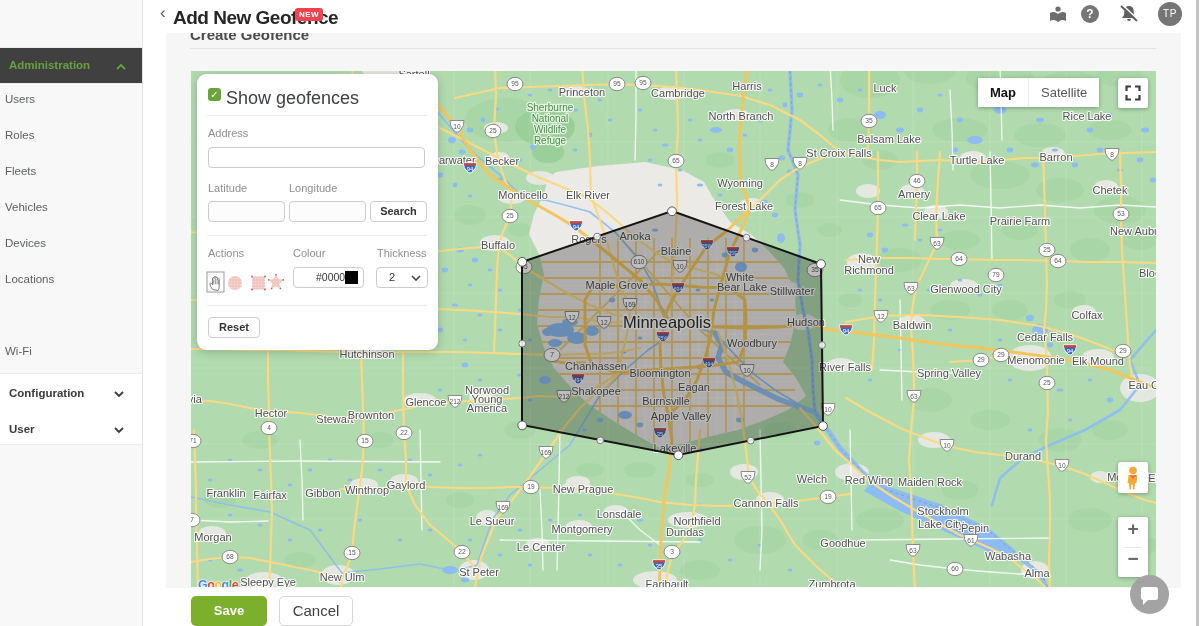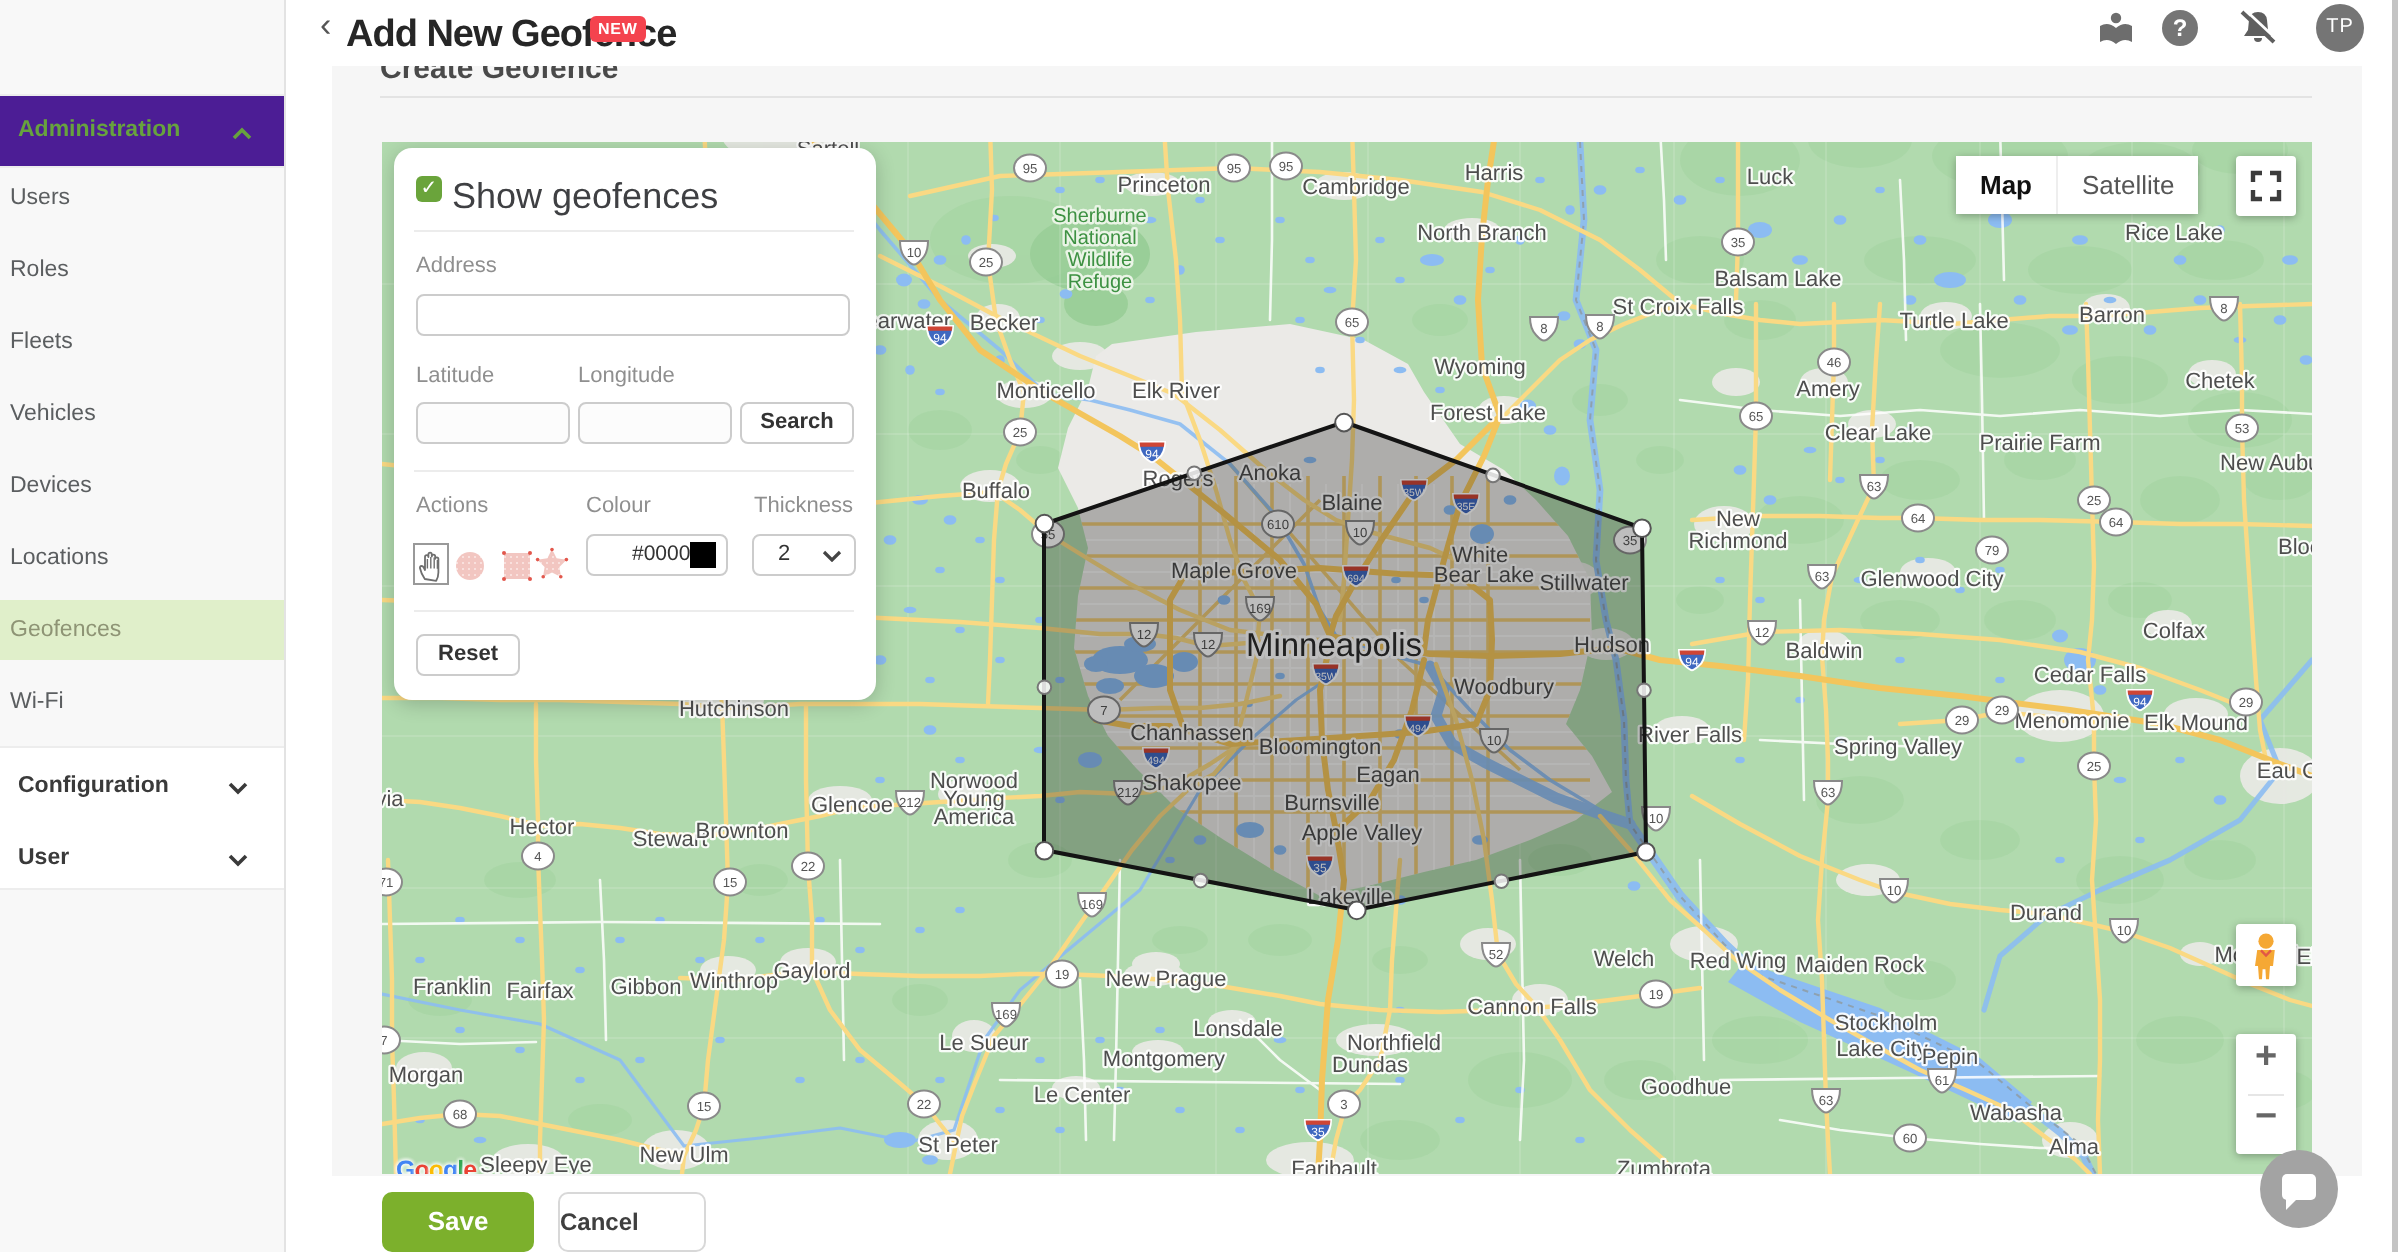--- a/index.html
+++ b/index.html
@@ -1,18 +1,18 @@
 <!DOCTYPE html>
 <html><head><meta charset="utf-8"><title>Add New Geofence</title>
 <style>
 *{margin:0;padding:0;box-sizing:border-box}
 html,body{width:1200px;height:626px;overflow:hidden;background:#fff;font-family:"Liberation Sans",sans-serif}
 .abs{position:absolute}
 #sidebar{position:absolute;left:0;top:0;width:143px;height:626px;background:#f8f8f8;border-right:1px solid #e3e3e3}
-#adminband{position:absolute;left:0;top:47px;width:142px;height:37px;background:#4c1d95;border-top:1px solid #ededed;border-bottom:1px solid #ededed}
+#adminband{position:absolute;left:0;top:47px;width:142px;height:37px;background:#404040;border-top:1px solid #ededed;border-bottom:1px solid #ededed}
 #adminband span{position:absolute;left:9px;top:11px;font-size:11.5px;font-weight:bold;color:#67a23e}
 .sideitem{position:absolute;left:0;width:142px;height:36px;line-height:36px;padding-left:5px;font-size:11.5px;color:#5b5e60}
 #geof{background:#e0efca;color:#8e9475;height:30px !important;line-height:30px !important;margin-top:3px}
 #lowband{position:absolute;left:0;top:373px;width:142px;height:72px;background:#fff;border-top:1px solid #ededed;border-bottom:1px solid #ededed}
 .lowitem{position:absolute;left:9px;width:130px;height:36px;line-height:36px;font-size:11.5px;font-weight:bold;color:#3a3a3a}
 .chev{position:absolute;width:10px;height:10px}
 #topbar{position:absolute;left:143px;top:0;width:1057px;height:33px;background:#fff;z-index:40}
 #back{position:absolute;left:17px;top:3px;font-size:17px;color:#555}
 #title{position:absolute;left:30px;top:6.5px;font-size:19px;letter-spacing:-0.5px;font-weight:bold;color:#262626}
 #new{position:absolute;left:152px;top:8px;background:#f4434e;color:#fff;font-size:8px;font-weight:bold;letter-spacing:.4px;border-radius:3px;padding:2px 4px}
@@ -36,21 +36,21 @@
 #pegman{position:absolute;left:927px;top:391px;width:30px;height:31px;background:#fff;border-radius:2px;box-shadow:0 1px 4px rgba(0,0,0,.3);z-index:5}
 #zoomc{position:absolute;left:927px;top:446px;width:30px;height:60px;background:#fff;border-radius:2px;box-shadow:0 1px 4px rgba(0,0,0,.3);z-index:5;color:#666}
 #zoomc .zp{position:absolute;left:0;top:1px;width:30px;text-align:center;font-size:19px;font-weight:bold}
 #zoomc .zm{position:absolute;left:0;top:31px;width:30px;text-align:center;font-size:19px;font-weight:bold}
 #zoomc .zd{position:absolute;left:6px;top:30px;width:18px;height:1px;background:#e6e6e6}
 #glogo{position:absolute;left:7px;top:507px;font-size:12.5px;font-weight:bold;letter-spacing:-.5px;z-index:5;text-shadow:0 0 2px #fff,0 0 2px #fff,0 0 2px #fff}
 #chat{position:absolute;left:1130px;top:575px;width:39px;height:39px;border-radius:50%;background:#a3a3a3;z-index:60}
 #chat div{position:absolute;left:11px;top:12px;width:17px;height:13px;background:#fff;border-radius:2.5px}
 #chat div:after{content:"";position:absolute;left:2px;top:12px;border:3.5px solid transparent;border-top-color:#fff;border-left-color:#fff}
 #save{position:absolute;left:191px;top:596px;width:76px;height:30px;background:#7cb02c;border-radius:5px;color:#fff;font-size:13px;font-weight:bold;text-align:center;line-height:30px;z-index:45}
-#cancel{position:absolute;left:279px;top:596px;width:74px;height:30px;background:#fff;border:1px solid #d8d8d8;border-radius:5px;color:#3f3f3f;font-size:12px;font-weight:bold;line-height:28px;z-index:45}
+#cancel{position:absolute;left:279px;top:596px;width:74px;height:30px;background:#fff;border:1px solid #d8d8d8;border-radius:5px;color:#3f3f3f;font-size:15px;font-weight:normal;text-align:center;line-height:28px;z-index:45}
 #sbar{position:absolute;left:1190px;top:0;width:10px;height:626px;background:#fff;z-index:70}
 #sbar div{position:absolute;left:6px;top:0;width:3px;height:626px;background:#c4c4c4}
 svg text{stroke-linecap:round}
 </style></head>
 <body>
 <div id="topbar">
   <div id="back">‹</div>
   <div id="title">Add New Geofence</div>
   <div id="new">NEW</div>
   <svg class="abs" style="left:905px;top:5px;z-index:41" width="20" height="18" viewBox="0 0 20 18">
@@ -72,21 +72,20 @@
     <svg class="chev" style="left:116px;top:14px" width="10" height="8" viewBox="0 0 10 8">
         <path d="M1,6 L5,2 L9,6" stroke="#67a23e" stroke-width="1.8" fill="none"></path>
       </svg>
   </div>
   <div class="sideitem" style="top:81px">Users</div>
   <div class="sideitem" style="top:117px">Roles</div>
   <div class="sideitem" style="top:153px">Fleets</div>
   <div class="sideitem" style="top:189px">Vehicles</div>
   <div class="sideitem" style="top:225px">Devices</div>
   <div class="sideitem" style="top:261px">Locations</div>
-  <div class="sideitem" id="geof" style="top:297px">Geofences</div>
   <div class="sideitem" style="top:333px">Wi-Fi</div>
   <div id="lowband">
     <div class="lowitem" style="top:1px">Configuration</div>
     <svg class="chev" style="left:114px;top:15px" width="10" height="8" viewBox="0 0 10 8">
         <path d="M1,2 L5,6 L9,2" stroke="#3a3a3a" stroke-width="1.8" fill="none"></path>
       </svg>
     <div class="lowitem" style="top:37px">User</div>
     <svg class="chev" style="left:114px;top:51px" width="10" height="8" viewBox="0 0 10 8">
         <path d="M1,2 L5,6 L9,2" stroke="#3a3a3a" stroke-width="1.8" fill="none"></path>
       </svg>

